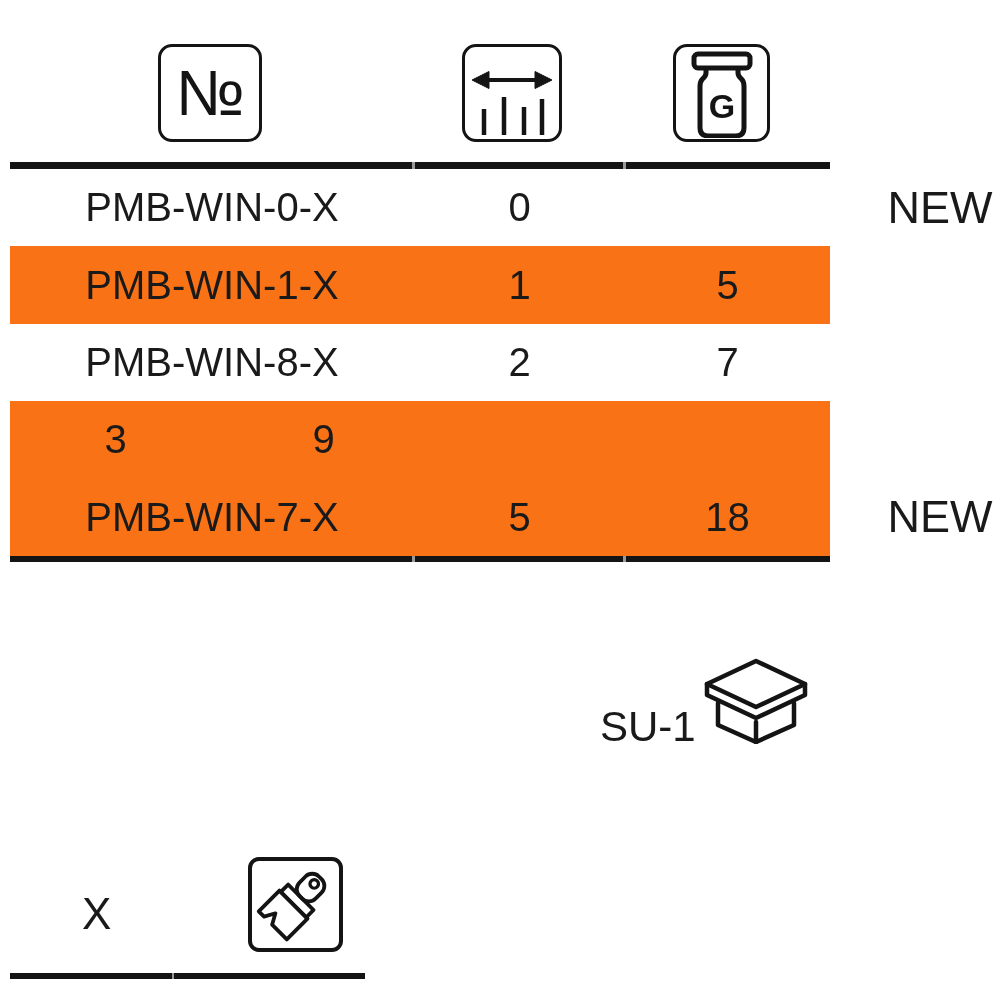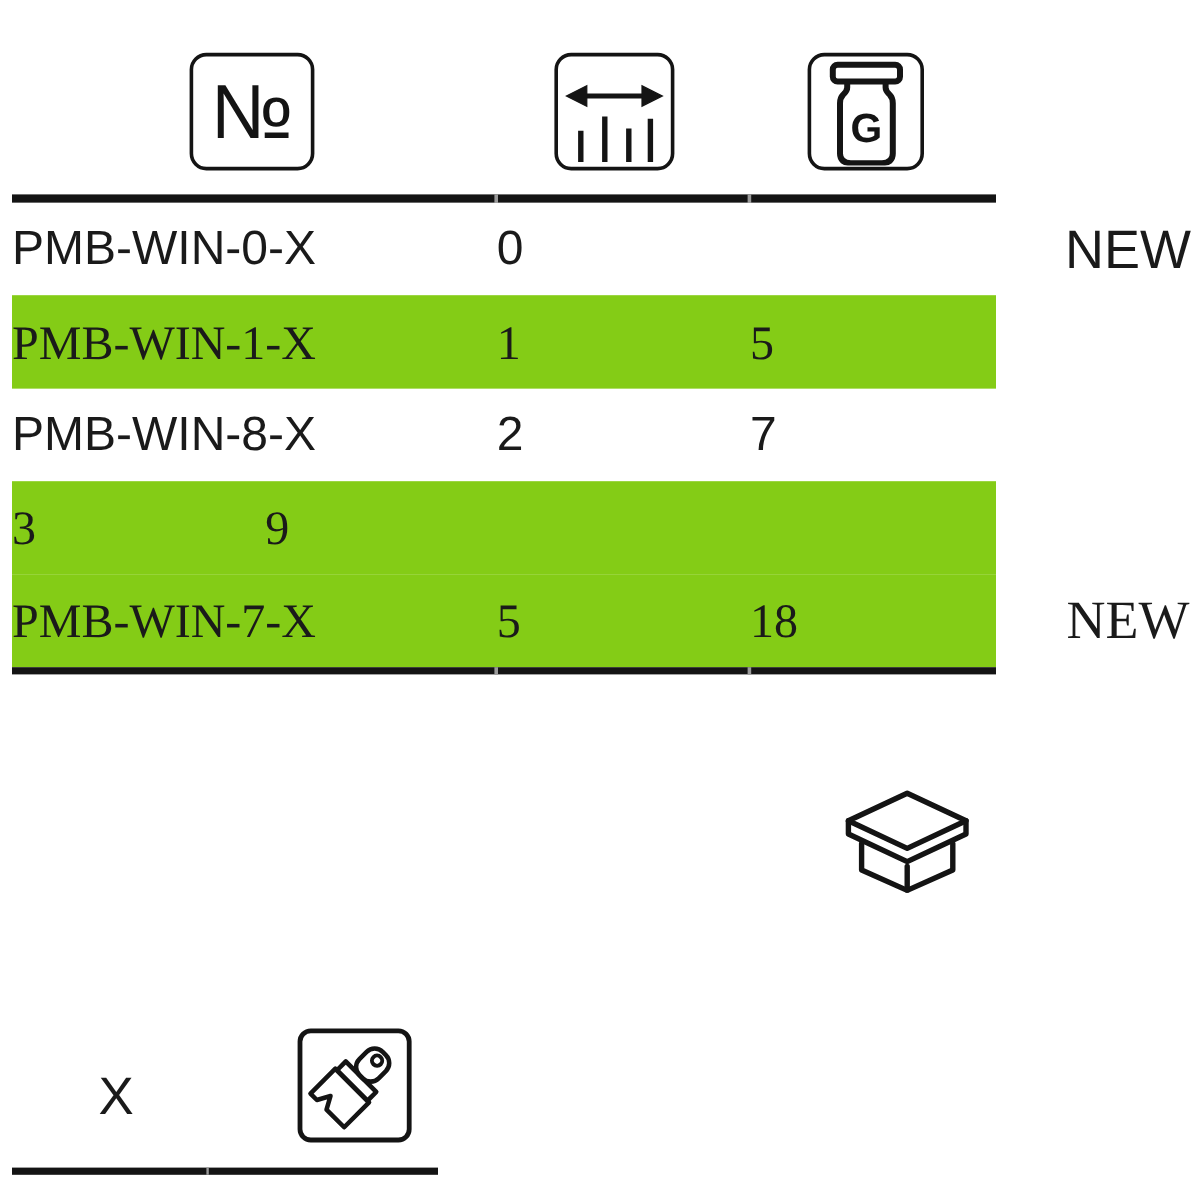--- a/index.html
+++ b/index.html
@@ -35,22 +35,22 @@
   .gap.g1{left:402px;}
   .gap.g2{left:613px;}
 
   .row{
     position:relative;
     display:flex;align-items:center;
     height:77.4px;
     font-size:40px;
     background:#fff;
   }
-  .row.stripe{background:#84cc16;font-family:Liberation Serif, serif;}
-  .cell{white-space:nowrap;}
+  .row.stripe{background:#f97316;}
+  .cell{text-align:center;white-space:nowrap;}
   .cell.article{width:404px;}
   .cell.size{width:211px;}
   .cell.weight{width:205px;}
   .badge{
     position:absolute;left:848px;width:164px;
     text-align:center;font-size:45px;color:#1a1a1a;
   }
 
   
   .su1-label{position:absolute;left:600px;top:703px;font-size:42px;white-space:nowrap;}
@@ -136,20 +136,21 @@
       <div class="cell weight">18</div>
       <div class="badge">NEW</div>
     </div>
 
     <div class="tline bottom">
         <i class="gap g1"></i>
         <i class="gap g2"></i>
       </div>
   </div>
 
+  <span class="su1-label">SU-1</span>
   <svg class="su1-icon" width="104" height="86" viewBox="0 0 104 86">
     <g stroke="#141414" fill="none" stroke-width="4.5" stroke-linejoin="round" stroke-linecap="round">
       <path d="M52,3 L101,26 L52,49 L3,26 Z"></path>
       <path d="M3,26 V37 L52,60 L101,37 V26"></path>
       <path d="M14,45 V67 L52,84 L90,67 V45"></path>
       <path d="M52,64 V84"></path>
     </g>
   </svg>
 
   <span class="finish-x">X</span>

